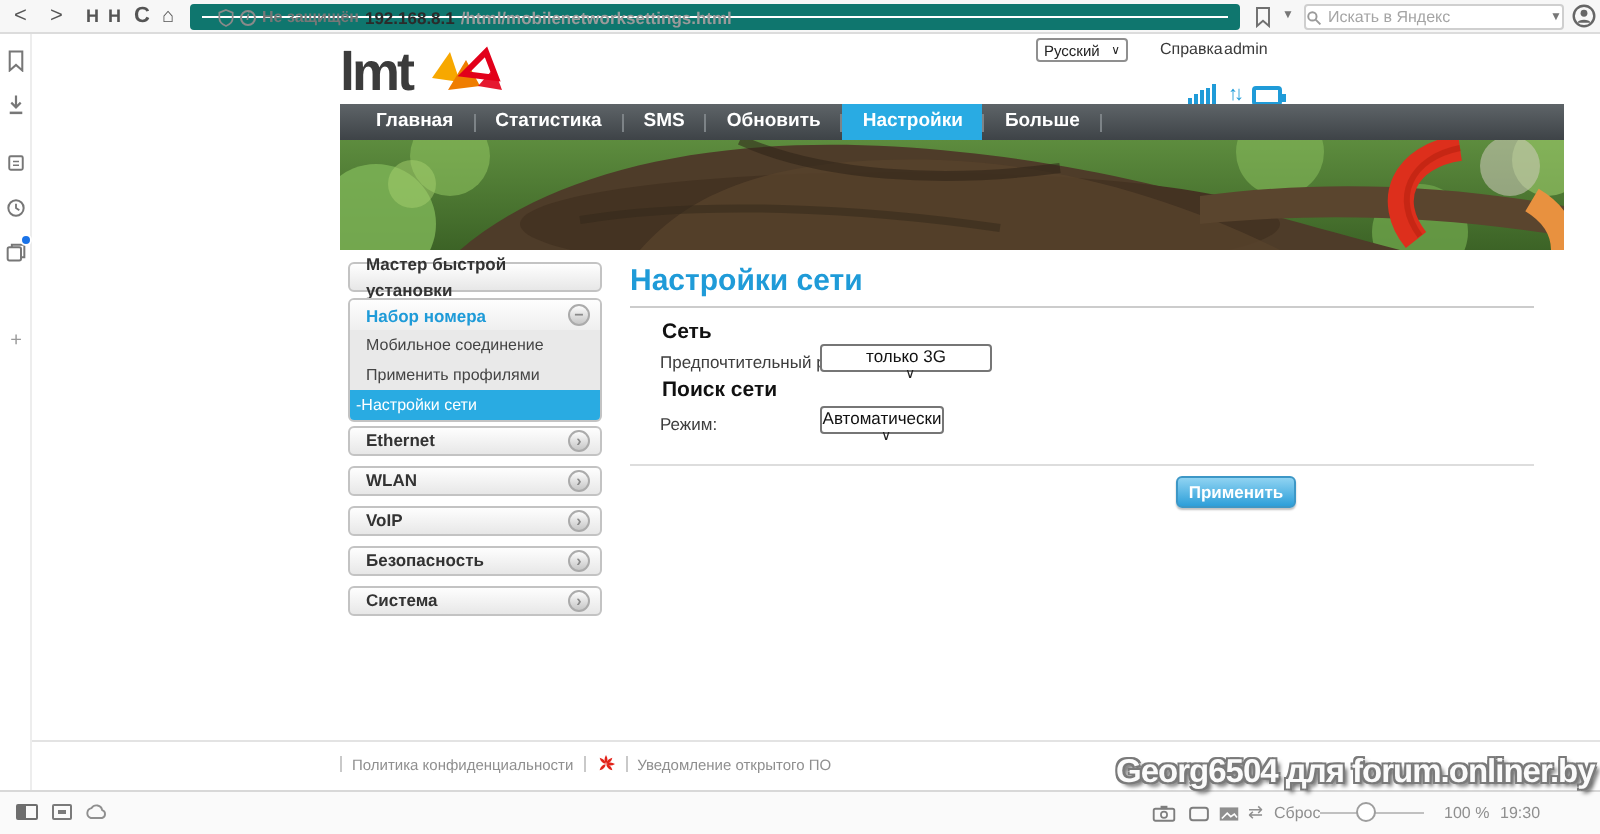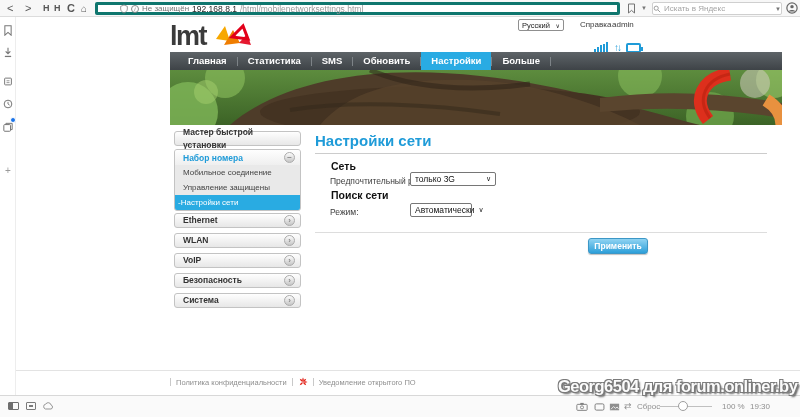--- a/index.html
+++ b/index.html
@@ -5,21 +5,21 @@
   * { margin:0; padding:0; box-sizing:border-box; }
   html,body { width:800px; height:417px; }
   body { font-family:"Liberation Sans", sans-serif; background:#fff; position:relative; overflow:hidden; }
   .abs { position:absolute; }
 
   
   .screen { position:absolute; inset:0; }
   .tabstrip-seg { position:absolute; top:0; height:3px; background:#3c4043; }
   .toolbar { position:absolute; left:0; top:0; width:800px; height:17px; background:#f7f7f7; border-bottom:1px solid #dcdcdc; }
   .tbtn { position:absolute; top:1px; font-size:11px; color:#555; line-height:15px; cursor:default; }
-  .urlbar { position:absolute; left:95px; top:2px; width:525px; height:13px; background:#fff; border:3px solid #0f766e; border-radius:2px; display:flex; align-items:center; padding:0 22px; gap:3px; }
+  .urlbar { position:absolute; left:95px; top:2px; width:525px; height:13px; background:#fff; border:6px solid #0f766e; border-radius:2px; display:flex; align-items:center; padding:0 8px; gap:3px;font-weight:bold; }
   .sec-label { font-size:8px; color:#777; white-space:nowrap; }
   .url-host { font-size:8.5px; color:#2b2b2b; }
   .url-path { font-size:8.5px; color:#9a9a9a; }
   .info-circle { width:8px; height:8px; border:1px solid #8a8a8a; border-radius:50%; font-size:6px; color:#8a8a8a; text-align:center; line-height:6px; font-style:italic; }
   .caret { font-size:6px; color:#777; }
   .searchbox { position:absolute; left:652px; top:2px; width:130px; height:13px; background:#fff; border:1px solid #cfcfcf; border-radius:2px; display:flex; align-items:center; padding:0 0; gap:3px; }
   .search-ph { font-size:8px; color:#a5a5a5; flex:1; white-space:nowrap; overflow:hidden; }
   .avatar { position:absolute; left:786px; top:2px; width:12px; height:12px; }
 
   
@@ -71,21 +71,21 @@
   .group-head { height:15px; background:linear-gradient(#fefefe,#efefef); font-size:8.5px; font-weight:bold; color:#1f9bd8; padding:0 5px 0 8px; display:flex; align-items:center; justify-content:space-between; }
   .sub-item { height:15px; font-size:8px; color:#444; line-height:15px; padding-left:8px; }
   .sub-item.selected { background:#29abe2; color:#fff; padding-left:3px; }
 
   
   .main-title { position:absolute; left:299px; top:115px; font-size:15px; font-weight:bold; color:#1f9bd8; }
   .hr1 { position:absolute; left:299px; top:136px; width:452px; border-top:1px solid #ccc; }
   .hr2 { position:absolute; left:299px; top:215px; width:452px; border-top:1px solid #ddd; }
   .sec-head { position:absolute; font-size:10.5px; font-weight:bold; color:#111; }
   .fld-label { position:absolute; font-size:8.5px; color:#3d3d3d; }
-  .select { position:absolute; height:14px; border:1px solid #767676; border-radius:2px; background:#fff; display:flex; align-items:center; justify-content:space-between; padding:0 4px; }
+  .select { position:absolute; height:14px; border:1px solid #767676; border-radius:2px; background:#fff; display:flex; align-items:center; justify-content:space-between; padding:0 4px;flex-direction:column; }
   .select .val { font-size:8.5px; color:#111; white-space:nowrap; }
   .select .cv { font-size:7px; color:#222; margin-left:4px; }
   .apply-btn { position:absolute; left:572px; top:221px; width:60px; height:16px; background:linear-gradient(#8fd3f2,#2d9fd9); border:1px solid #3d97c6; border-radius:3px; color:#fff; font-size:8.5px; font-weight:bold; text-align:center; line-height:14px; box-shadow:0 1px 1px rgba(0,0,0,.25); }
 
   
   .foot-divider { position:absolute; left:0; top:353px; width:784px; border-top:1px solid #e3e3e3; }
   .footer { position:absolute; left:154px; top:360px; display:flex; align-items:center; gap:5px; white-space:nowrap; }
   .foot-sep { width:1px; height:8px; background:#c9c9c9; }
   .foot-link { font-size:7.5px; color:#8f8f8f; }
   .foot-copy { font-size:7.5px; color:#707070; }
@@ -245,21 +245,21 @@
       <div class="side-btn" style="top:0;">
         <span>Мастер быстрой установки</span>
       </div>
 
       <div class="group">
         <div class="group-head">
           <span>Набор номера</span>
           <span class="circle-ic">−</span>
         </div>
         <div class="sub-item">Мобильное соединение</div>
-        <div class="sub-item">Управление защищены</div>
+        <div class="sub-item">Применить профилями</div>
         <div class="sub-item selected"><span>-</span><span>Настройки сети</span></div>
       </div>
 
       <div class="side-btn" style="top:82px;">
         <span>Ethernet</span>
         <span class="circle-ic">›</span>
       </div>
       <div class="side-btn" style="top:102px;">
         <span>WLAN</span>
         <span class="circle-ic">›</span>

